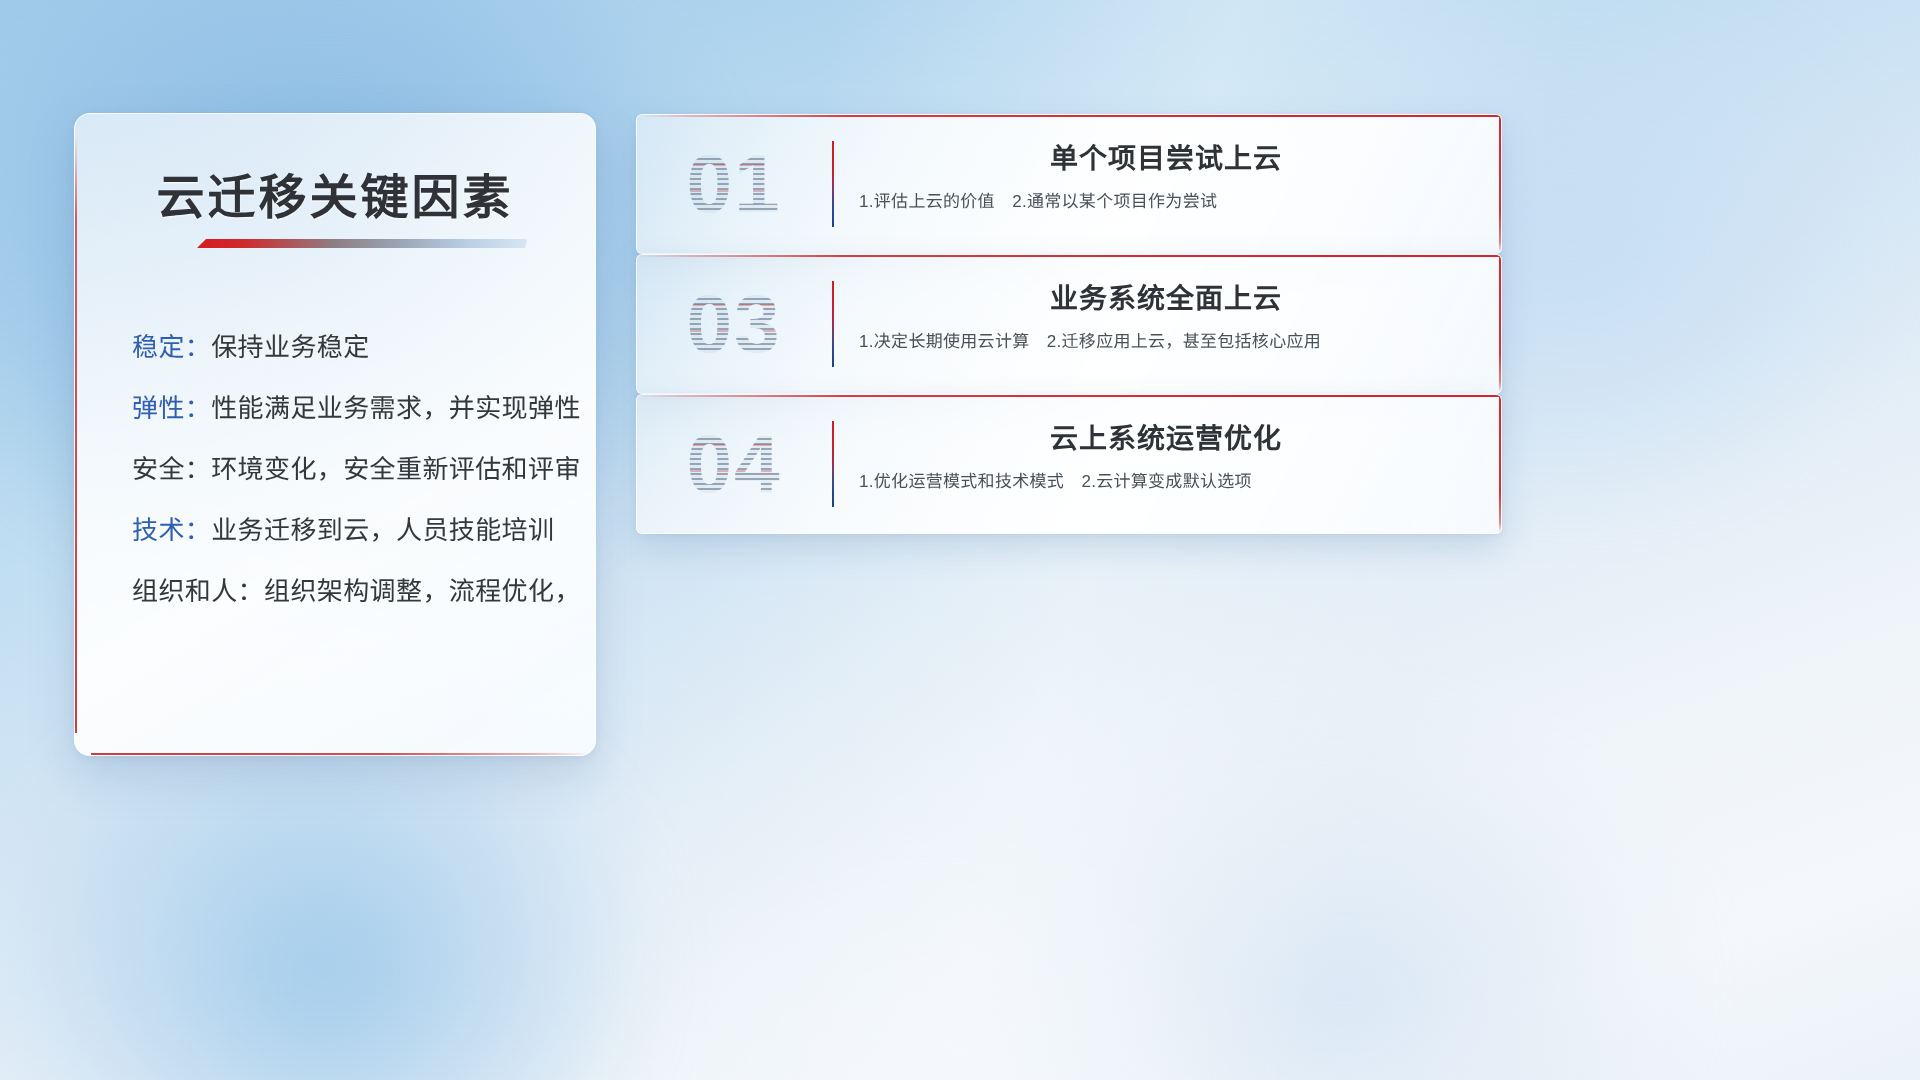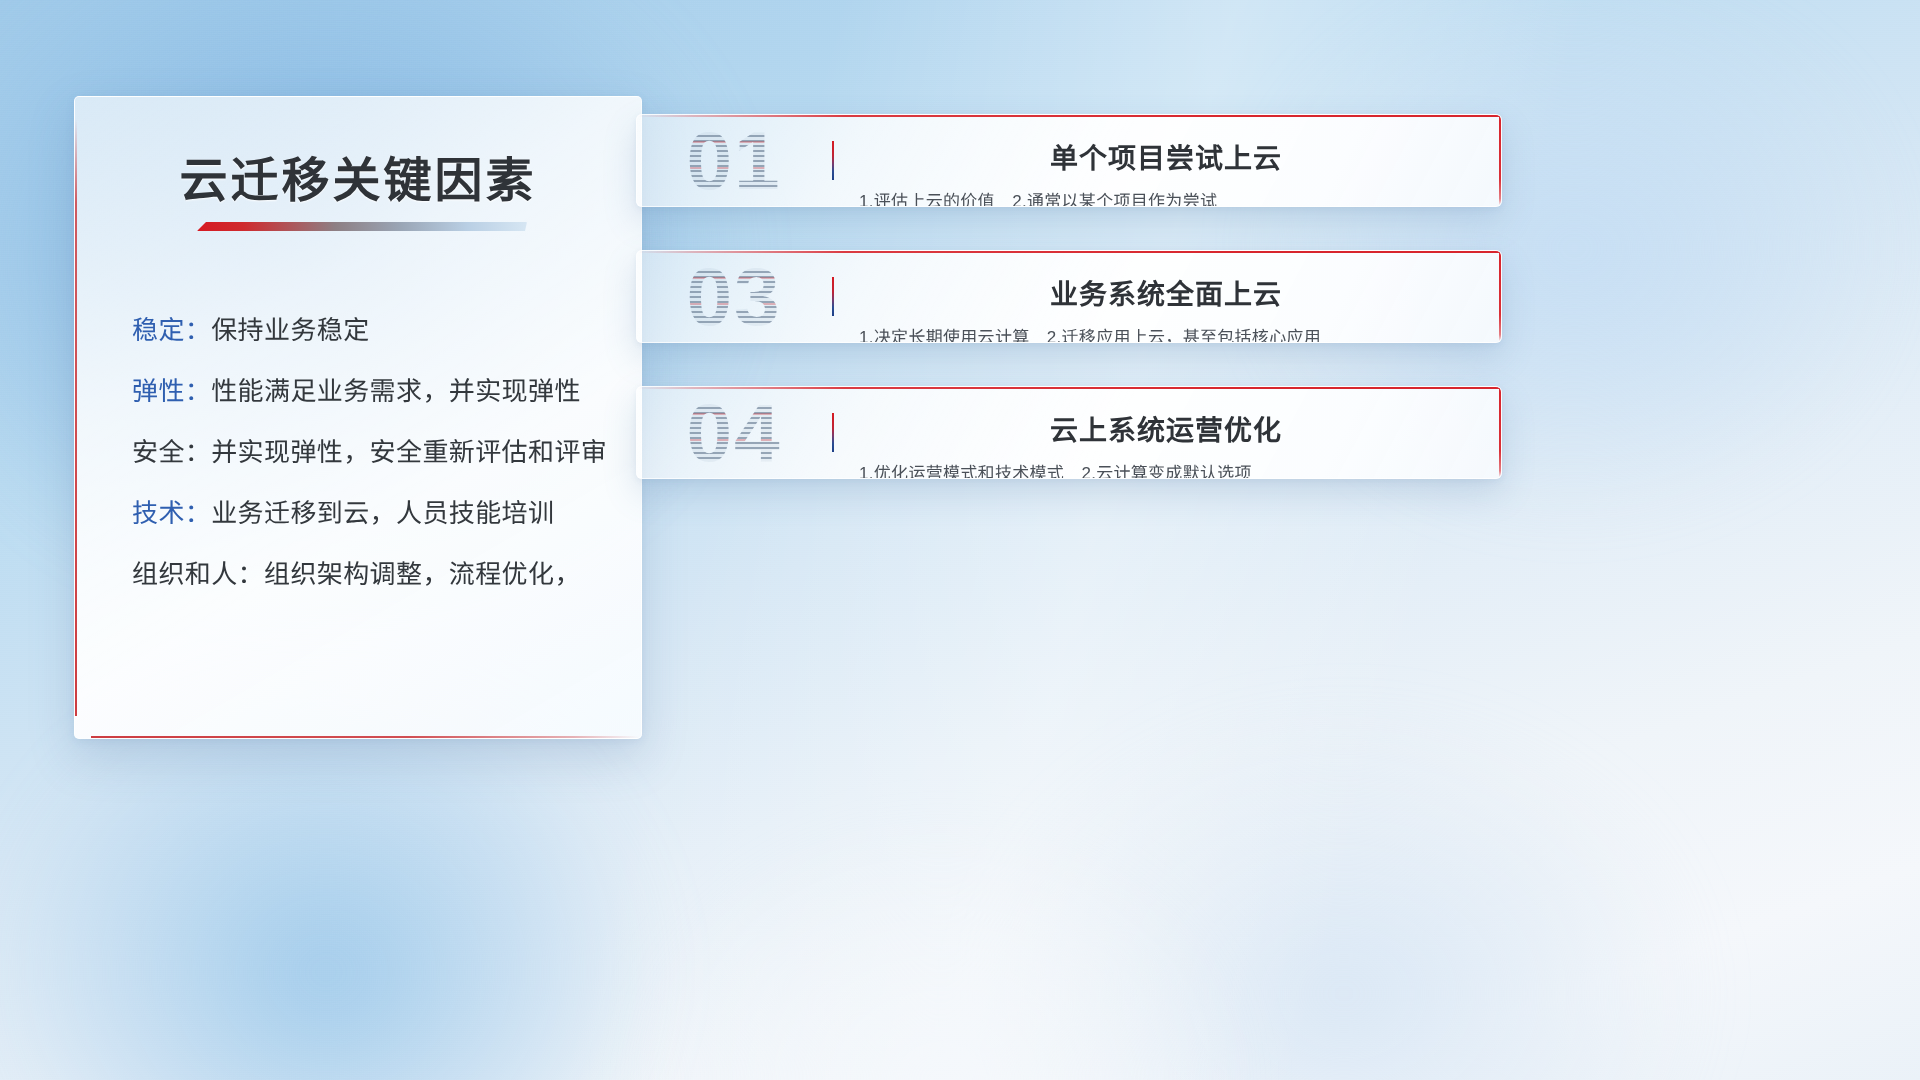--- a/index.html
+++ b/index.html
@@ -52,22 +52,22 @@
     background-image:
       repeating-linear-gradient(0deg, rgba(255,255,255,.10) 0 1px, rgba(0,0,0,0) 1px 2px),
       repeating-linear-gradient(90deg, rgba(255,255,255,.08) 0 1px, rgba(0,0,0,0) 1px 2px);
   }
 
   
   .stage{ position:absolute; inset:0; }
 
   
   .left-panel{
-    position:absolute; left:74px; top:96px; width:568px; height:643px;
-    border-radius:5px;
+    position:absolute; left:74px; top:113px; width:522px; height:643px;
+    border-radius:16px;
     background:linear-gradient(150deg, rgba(255,255,255,.62) 0%, rgba(255,255,255,.84) 34%, rgba(255,255,255,.93) 62%, rgba(247,251,254,.92) 100%);
     border:1px solid rgba(255,255,255,.85);
     box-shadow:0 18px 46px rgba(80,120,165,.22), 0 2px 8px rgba(80,120,165,.10);
     overflow:hidden;
   }
   .left-panel::before{
     content:""; position:absolute; left:0; top:22px; bottom:22px; width:2px;
     background:linear-gradient(180deg, rgba(200,40,45,0) 0%, rgba(200,40,45,.75) 14%, rgba(200,40,45,.85) 62%, rgba(200,40,45,.9) 100%);
   }
   .left-panel::after{
@@ -98,21 +98,21 @@
     letter-spacing:.4px;
   }
   .factor-key{ font-weight:400; }
   .factor-key.blue{ color:#2f5fb0; }
   .factor-key.dark{ color:#33383d; }
   .factor-val{ color:#33383d; }
 
   
   .cards{ position:absolute; left:636px; top:114px; width:866px; }
   .card{
-    position:relative; height:93px; margin-bottom:43px;
+    position:relative; height:140px; 
     border-radius:6px;
     background:linear-gradient(118deg, rgba(255,255,255,.50) 0%, rgba(255,255,255,.80) 26%, rgba(255,255,255,.96) 55%, rgba(252,253,255,.97) 80%, rgba(246,250,253,.95) 100%);
     border:1px solid rgba(255,255,255,.75);
     box-shadow:0 14px 34px rgba(86,124,168,.20), 0 2px 6px rgba(86,124,168,.10);
     overflow:hidden;
   }
   .card::before{
     content:""; position:absolute; left:0; right:0; top:0; height:2px;
     background:linear-gradient(90deg, rgba(214,26,34,0) 0%, rgba(214,26,34,.25) 6%, rgba(214,26,34,.85) 24%, rgba(214,26,34,.95) 70%, rgba(214,26,34,.95) 100%);
   }
@@ -194,21 +194,21 @@
     <div class="title-rule"></div>
 
     <div class="factor-list">
       <div class="factor-row">
         <span class="factor-key blue">稳定：</span><span class="factor-val">保持业务稳定</span>
       </div>
       <div class="factor-row">
         <span class="factor-key blue">弹性：</span><span class="factor-val">性能满足业务需求，并实现弹性</span>
       </div>
       <div class="factor-row">
-        <span class="factor-key dark">安全：</span><span class="factor-val">并实现弹性，安全重新评估和评审</span>
+        <span class="factor-key dark">安全：</span><span class="factor-val">环境变化，安全重新评估和评审</span>
       </div>
       <div class="factor-row">
         <span class="factor-key blue">技术：</span><span class="factor-val">业务迁移到云，人员技能培训</span>
       </div>
       <div class="factor-row">
         <span class="factor-key dark">组织和人：</span><span class="factor-val">组织架构调整，流程优化，</span>
       </div>
     </div>
   </section>
 

